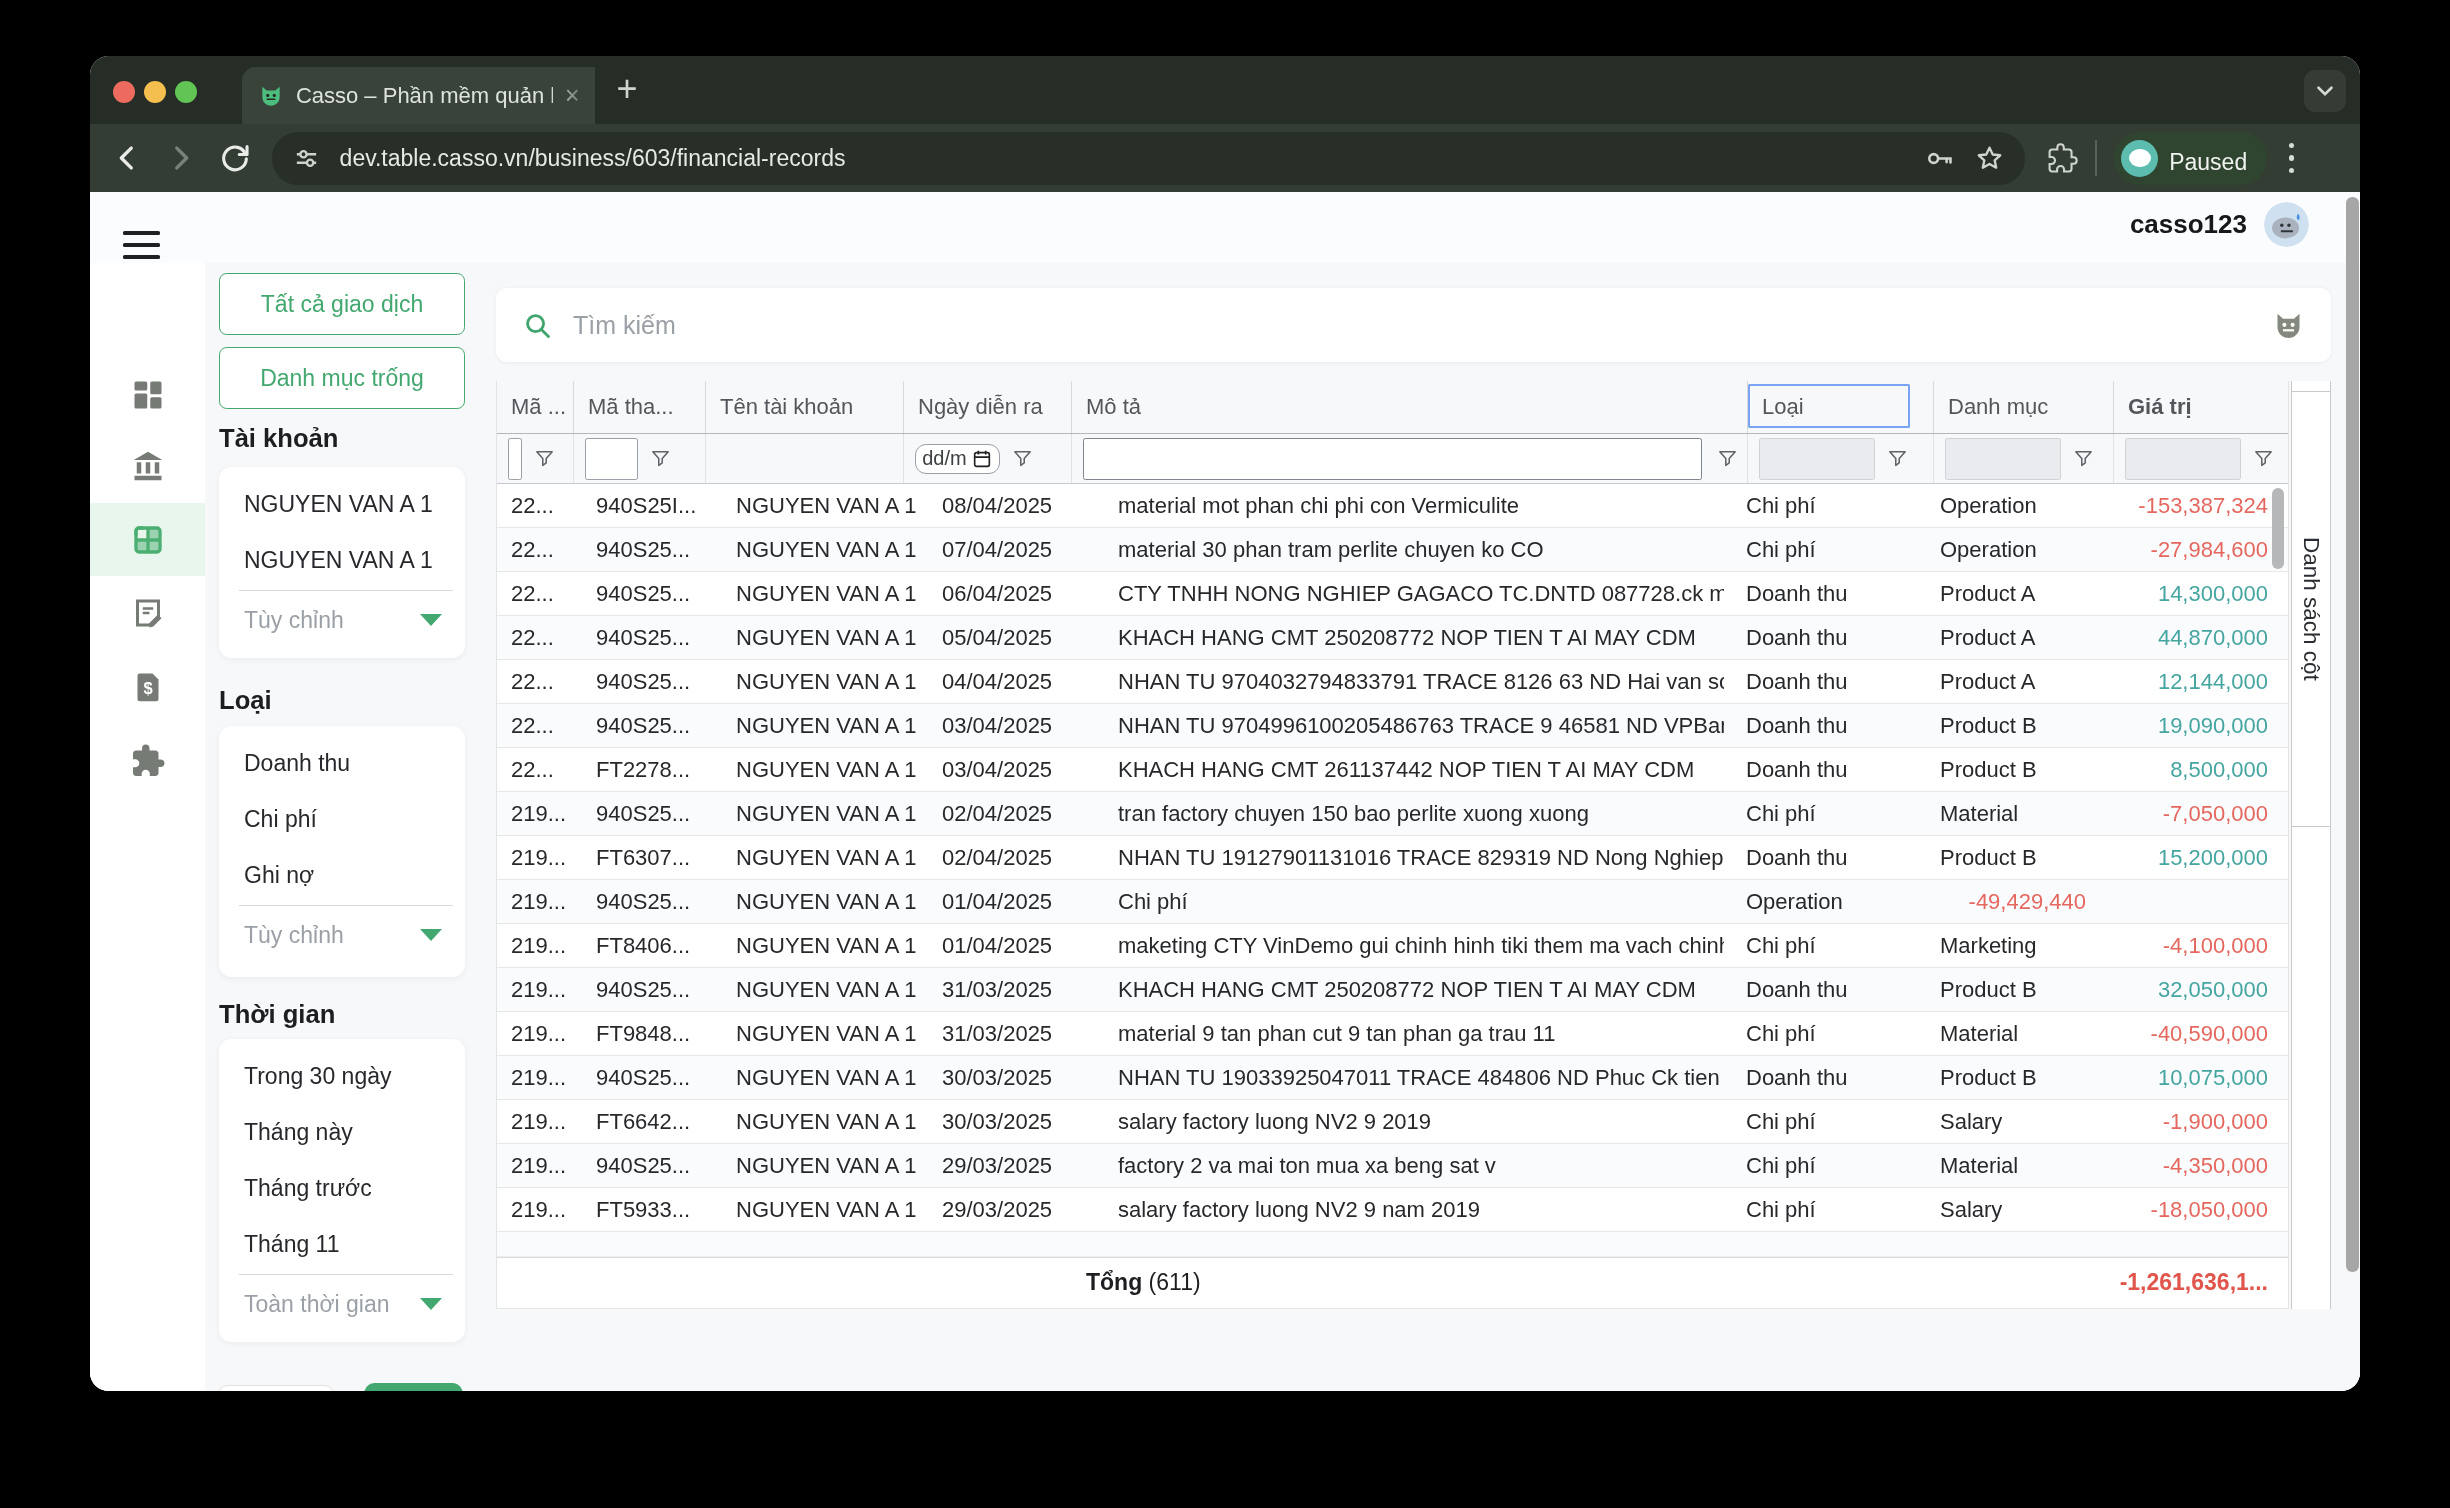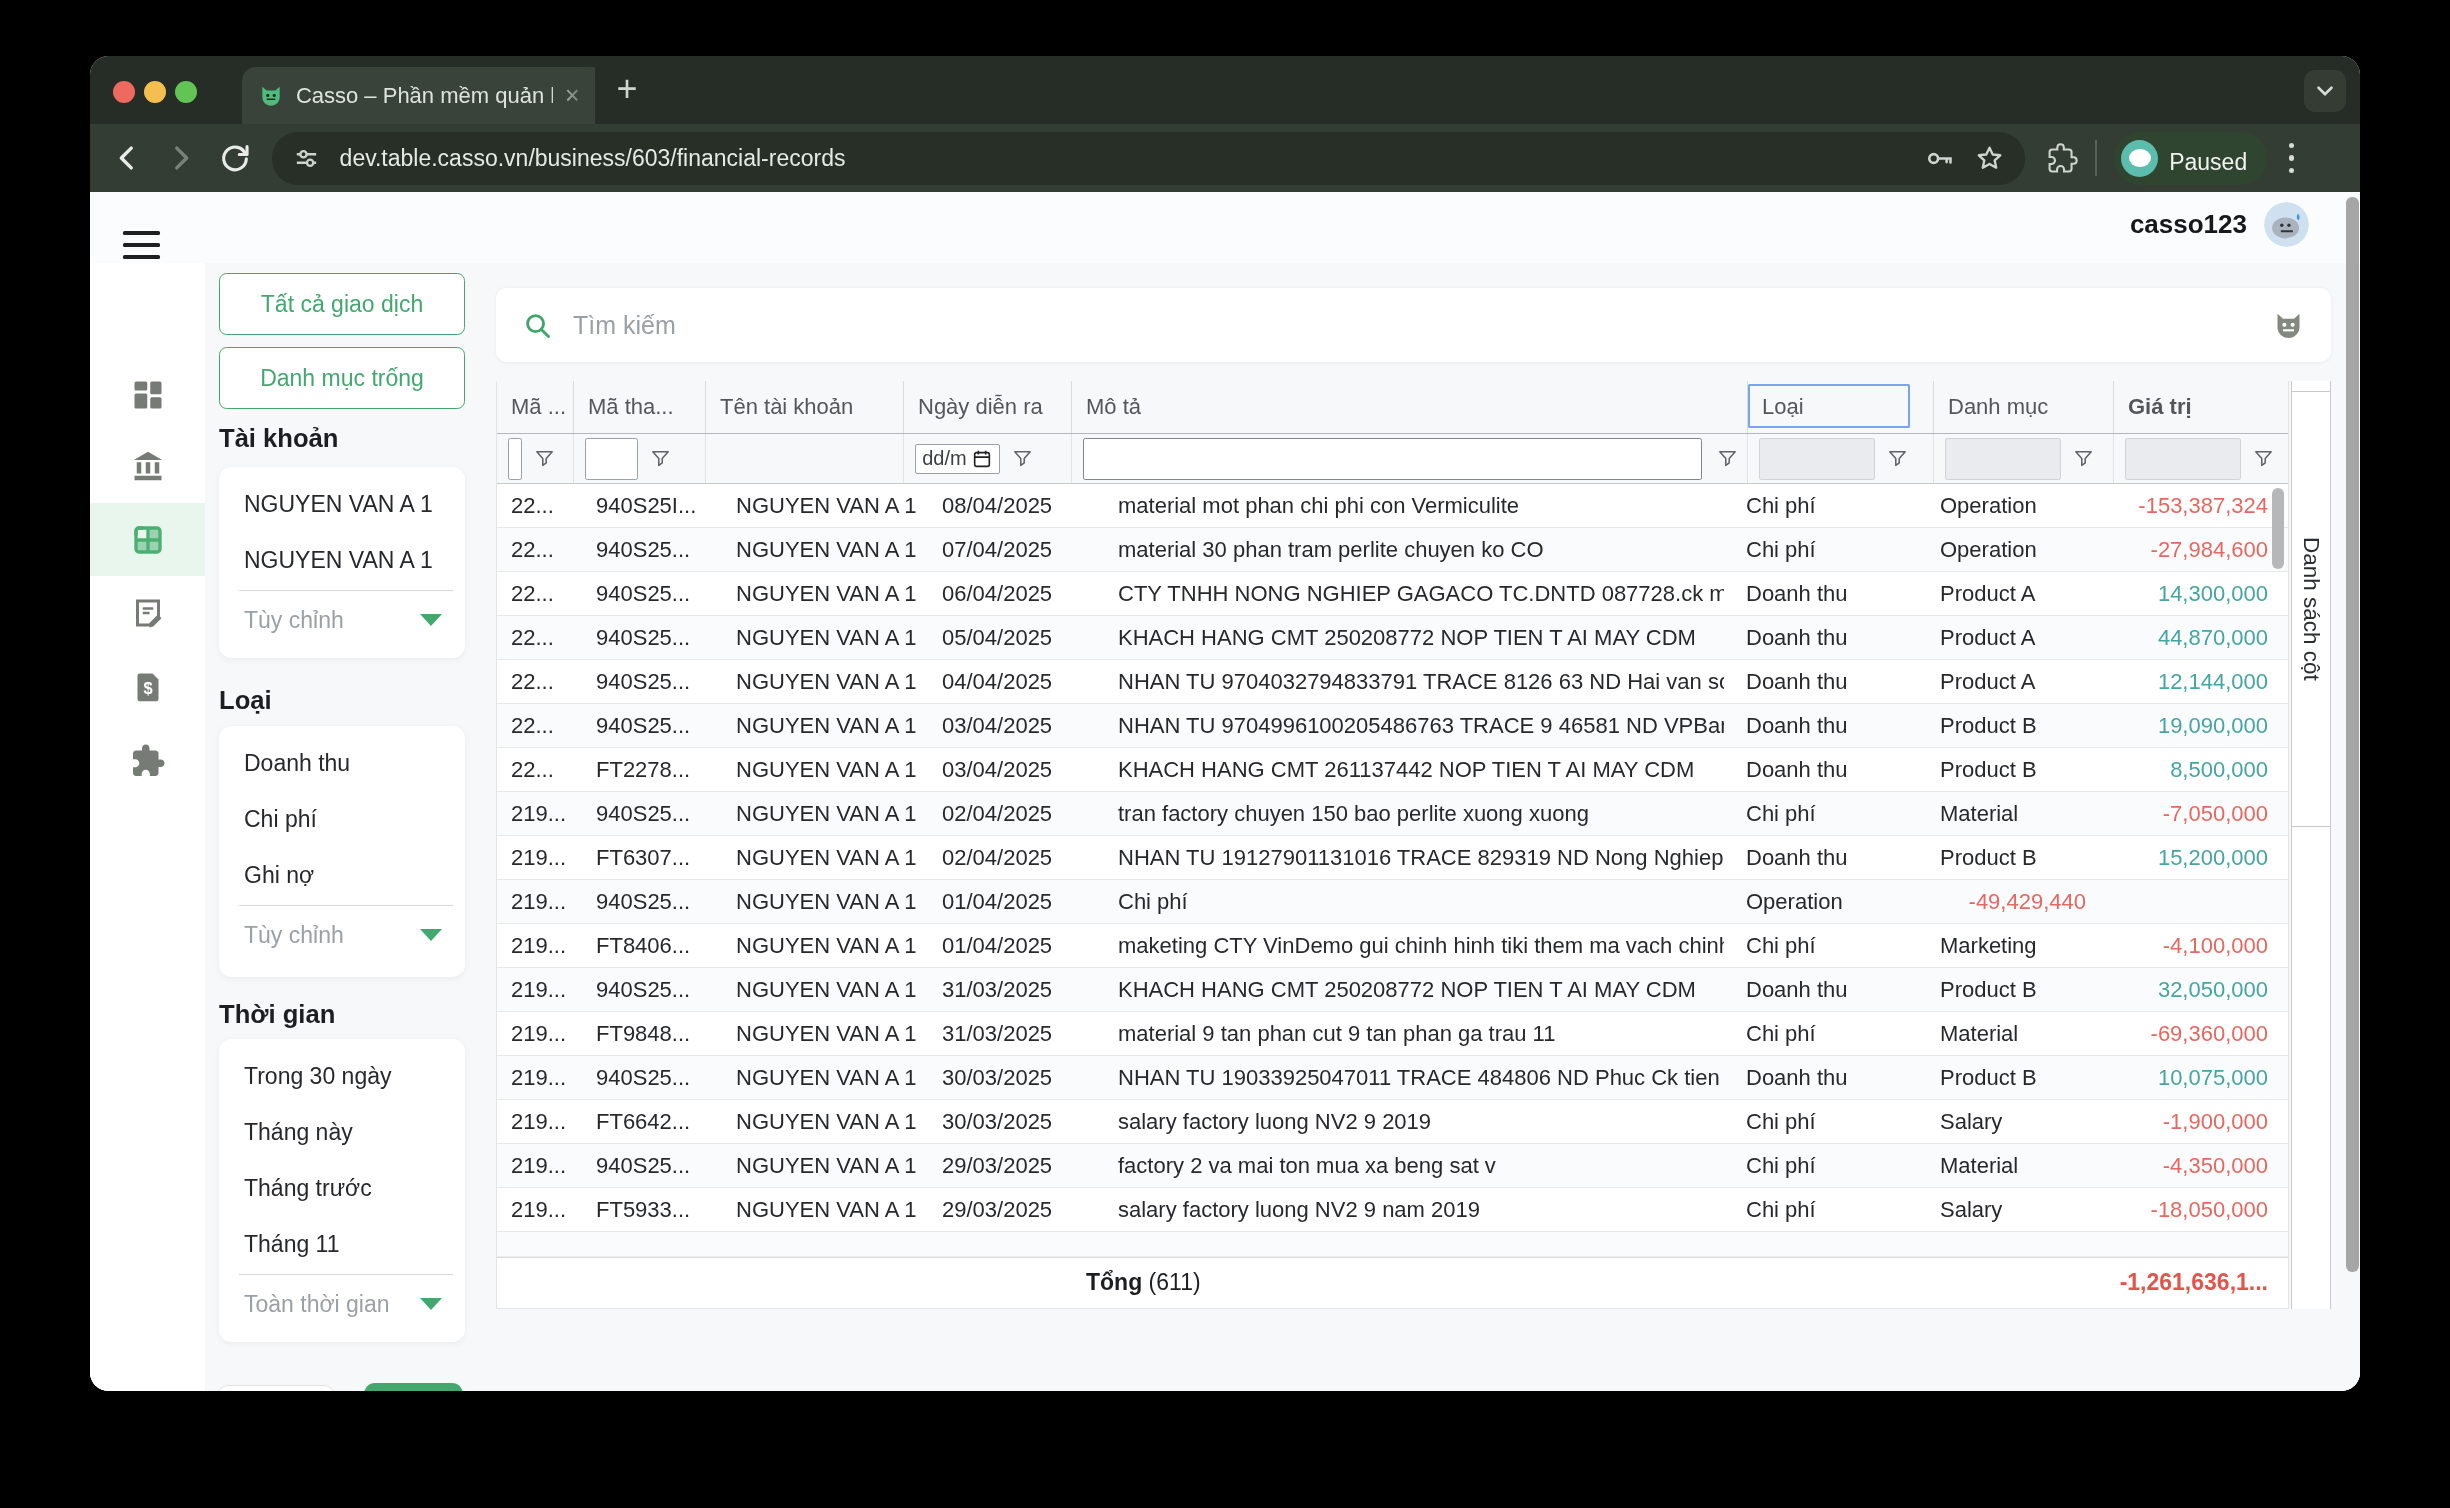--- a/index.html
+++ b/index.html
@@ -72,21 +72,21 @@
   .th:last-child{border-right:none;font-weight:bold;}
   .focus-ring{position:absolute;left:0;top:3.1px;bottom:4.6px;right:23px;border:2.3px solid #7aa4f2;border-radius:1.5px;pointer-events:none;}
   .tfilter{height:50px;background:#f7f8fa;border-bottom:1.5px solid #c7cbcf;}
   .tf{display:flex;align-items:center;gap:11px;padding-left:11px;border-right:1.5px solid #e0e2e4;overflow:hidden;}
   .tf:last-child{border-right:none;}
   .tf input{height:42px;border:1.5px solid #9aa0a6;border-radius:2.3px;background:#fff;padding:0 6.2px;font-size:20px;color:#3c4043;outline:none;}
   .tf .narrow{width:14px;padding:0;}
   .tf .small{width:53px;}
   .tf .wide{flex:1;border-color:#80868b;margin-right:3.1px;}
   .tf .gray{width:116px;background:#e9ebee;border:0.8px solid #d0d3d6;}
-  .datebox{height:30px;border:1.5px solid #9aa0a6;border-radius:2px;background:#fff;display:flex;align-items:center;gap:4.6px;padding:0 6.2px;font-size:20px;color:#3c4043;}
+  .datebox{height:30px;border:1.5px solid #9aa0a6;border-radius:11px;background:#fff;display:flex;align-items:center;gap:4.6px;padding:0 6.2px;font-size:20px;color:#3c4043;}
   .tbody .grid-row{height:44px;border-bottom:0.8px solid #e7e8ea;background:#fff;gap:8px;}
   .tbody .grid-row:nth-child(even){background:#fafbfd;}
   .td{display:flex;align-items:center;padding-left:14px;font-size:22px;color:#26282b;white-space:nowrap;overflow:hidden;}
   .td.num{justify-content:flex-end;padding-right:20px;font-weight:500;}
   .td.num.neg{color:#e4685f;}
   .td.num.pos{color:#45a5a0;}
   .row-sliver{height:25px;background:#fafbfd;border-bottom:0.8px solid #eceded;}
   .tfoot{position:relative;height:48px;background:#fff;border-top:0.8px solid #d8dadc;}
   .tfoot .total-label{position:absolute;left:589px;top:11px;font-size:23px;color:#1c1e21;}
   .tfoot .total-label b{font-weight:700;text-align:center;}
@@ -505,21 +505,21 @@
     <div class="td num pos">32,050,000</div>
   </div>
             <div class="grid-row">
     <div class="td">219...</div>
     <div class="td">FT9848...</div>
     <div class="td">NGUYEN VAN A 1</div>
     <div class="td">31/03/2025</div>
     <div class="td">material 9 tan phan cut 9 tan phan ga trau 11</div>
     <div class="td">Chi phí</div>
     <div class="td">Material</div>
-    <div class="td num neg">-69,360,000</div>
+    <div class="td num neg">-40,590,000</div>
   </div>
             <div class="grid-row">
     <div class="td">219...</div>
     <div class="td">940S25...</div>
     <div class="td">NGUYEN VAN A 1</div>
     <div class="td">30/03/2025</div>
     <div class="td">NHAN TU 19033925047011 TRACE 484806 ND Phuc Ck tien dat F...</div>
     <div class="td">Doanh thu</div>
     <div class="td">Product B</div>
     <div class="td num pos">10,075,000</div>

